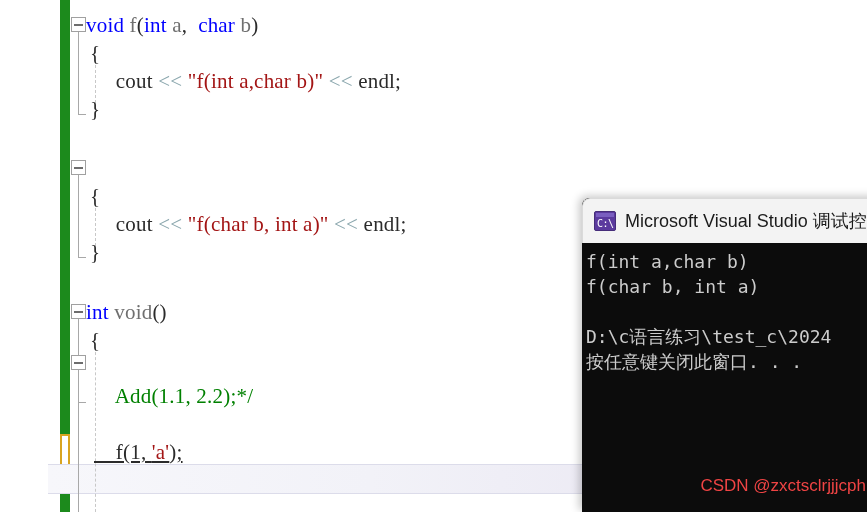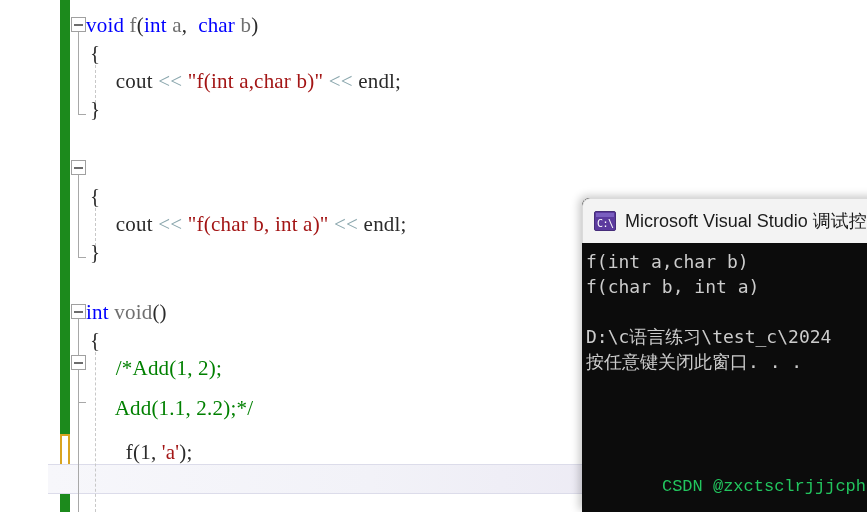--- a/index.html
+++ b/index.html
@@ -179,23 +179,23 @@
     color: #cccccc;
     white-space: pre;
     padding-left: 2px;
   }
   .con-blank { height: 25px; }
 
   #watermark {
     position: absolute;
     right: 16px;
     bottom: 16px;
-    font-family: Liberation Mono, monospace;
+    font-family: Liberation Sans, sans-serif;
     font-size: 17px;
-    color: #22c55e;
+    color: #ef4444;
     white-space: nowrap;
   }
 </style>
 </head>
 <body>
 
 <div id="screen">
 
   <div id="editor">
 
@@ -235,25 +235,24 @@
     <div class="code-line" style="left:42px; top:181px;"><span class="pl">{</span></div>
 
     <div class="code-line" style="left:46px; top:209px;"><span class="pl">    cout </span><span class="op">&lt;&lt;</span><span class="str"> "f(char b, int a)" </span><span class="op">&lt;&lt;</span><span class="pl"> endl;</span></div>
 
     <div class="code-line" style="left:42px; top:237px;"><span class="pl">}</span></div>
 
     <div class="code-line" style="left:38px; top:297px;"><span class="kw">int</span><span class="id"> void</span><span class="pl">()</span></div>
 
     <div class="code-line" style="left:42px; top:325px;"><span class="pl">{</span></div>
 
-    <div class="code-line cmt" style="left:46px; top:353px;"><span class="cmt">    /*Add(1, 2);</span></div>
-
-    <div class="code-line cmt" style="left:46px; top:393px;"><span class="cmt">    Add(1.1, 2.2);*/</span></div>
-
-    <div class="code-line" style="left:56px; top:437px;"><span class="pl">    f(1, </span><span class="str">'a'</span><span class="pl">);</span></div>
+
+    <div class="code-line cmt" style="left:46px; top:381px;"><span class="cmt">    Add(1.1, 2.2);*/</span></div>
+
+    <div class="code-line" style="left:46px; top:437px;text-decoration:underline;"><span class="pl">    f(1, </span><span class="str">'a'</span><span class="pl">);</span></div>
 
 
   </div>
 
   <div id="console-window">
 
     <div id="console-titlebar">
       <div id="console-icon">
         <div class="bar"></div>
         <div class="prompt">C:\</div>

